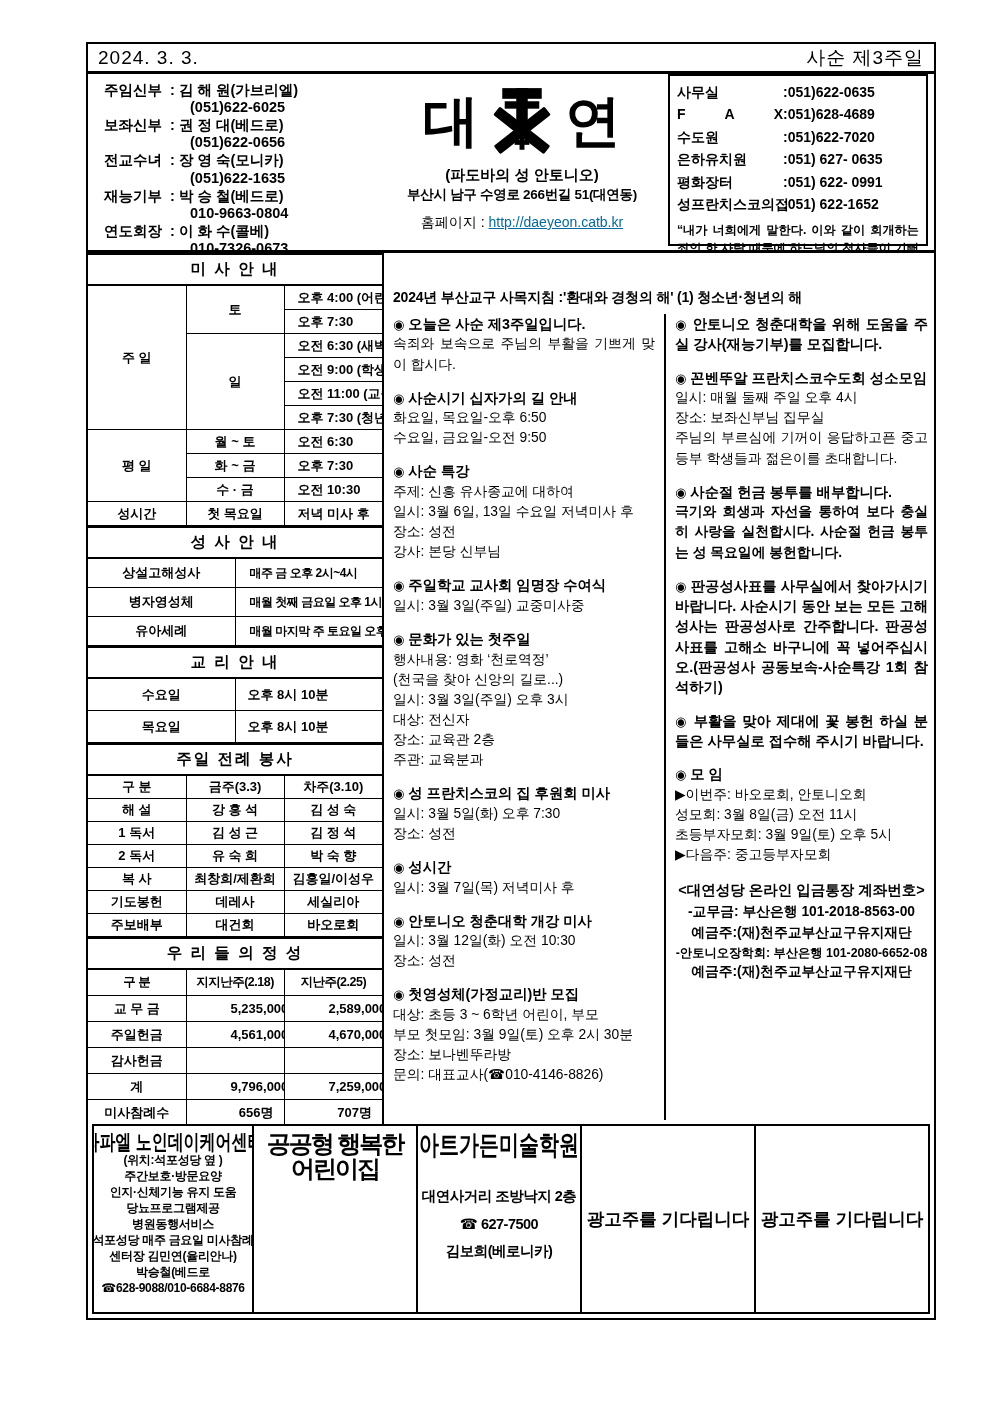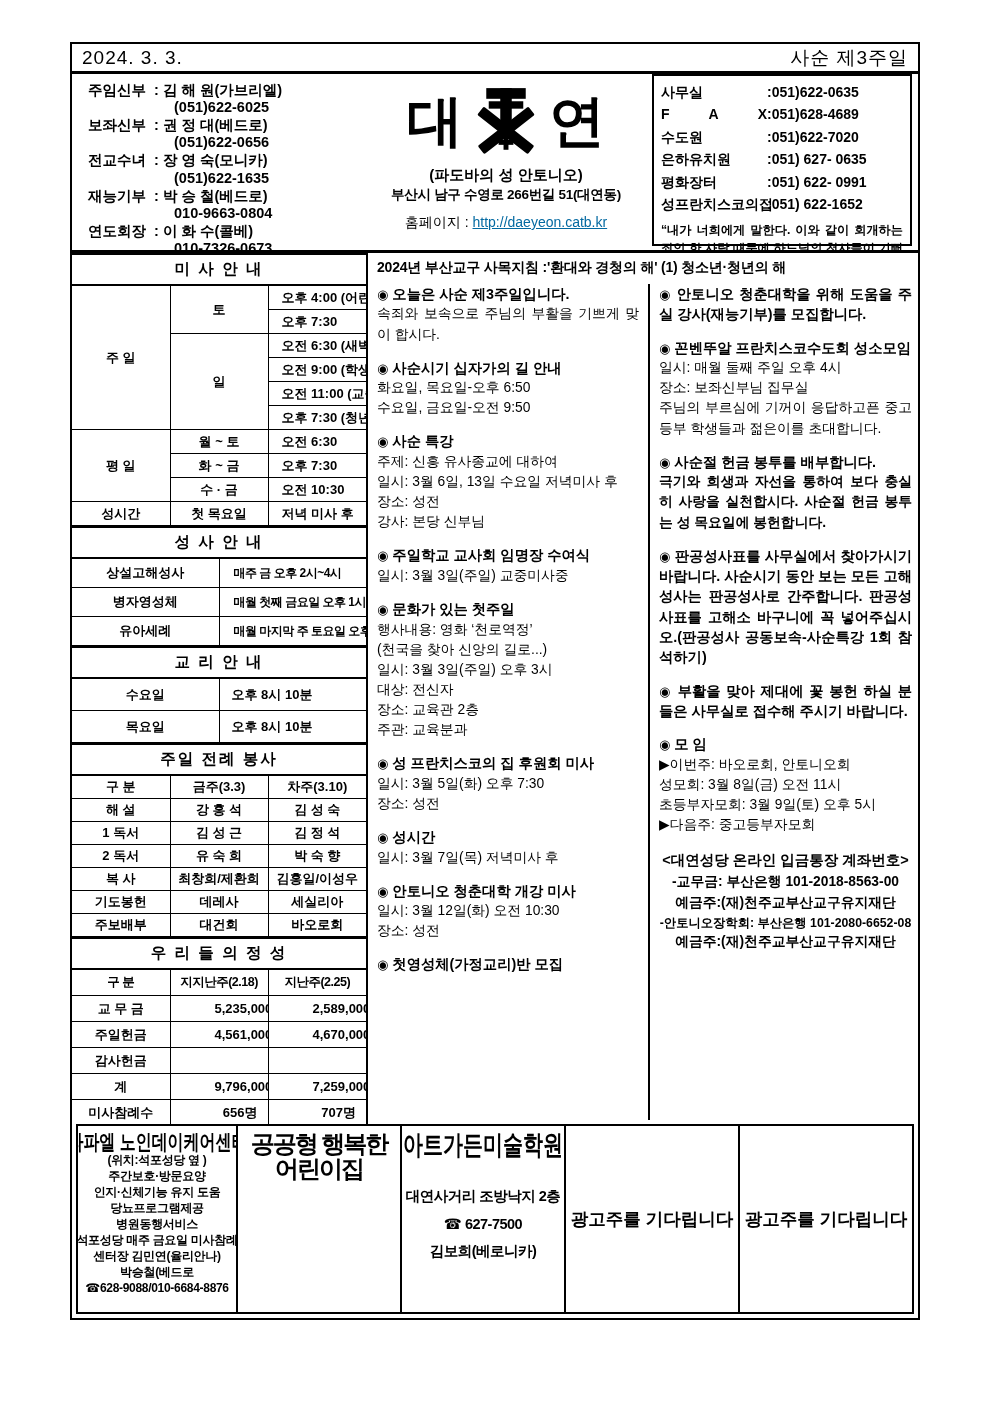--- a/index.html
+++ b/index.html
@@ -1,18 +1,18 @@
 <!DOCTYPE html>
 <html><head>
 <meta charset="utf-8">
 <style>
   html,body{margin:0;padding:0;background:#fff;}
   body{width:992px;height:1403px;position:relative;color:#000;
        font-family:"Liberation Sans","DejaVu Sans",sans-serif;}
-  .frame{position:absolute;left:70px;top:42px;width:846px;height:1274px;
+  .frame{position:absolute;left:86px;top:42px;width:846px;height:1274px;
          border:2px solid #000;display:flex;flex-direction:column;background:#fff;}
   
   .date-strip{height:27px;border-bottom:3px solid #000;display:flex;
               justify-content:space-between;align-items:center;padding:0 10px;
               font-size:19px;letter-spacing:1px;}
   
   .header{height:176px;border-bottom:3px solid #000;display:flex;overflow:hidden;}
   .h-left{width:288px;padding:8px 0 0 16px;box-sizing:border-box;}
   .contact{margin-bottom:1px;font-weight:bold;font-size:14.5px;line-height:1.18;}
   .c-role{display:inline-block;width:62px;text-align:justify;text-align-last:justify;}
@@ -44,21 +44,21 @@
   .t-mass .c3{text-align:left;padding-left:13px;white-space:nowrap;}
   .t-sac td{height:28px;white-space:nowrap;}
   .t-sac .c1{width:106px;}
   .t-sac .c3{text-align:left;padding-left:14px;font-size:12px;letter-spacing:-0.5px;}
   .t-cat td{height:31px;} .t-cat .c1{width:78px;}
   .t-cat .c3{text-align:left;padding-left:12px;}
   .t-svc td,.t-svc .hd{height:22px;} .t-svc .c1{width:62px;} .t-svc .c2{width:114px;}
   .t-off td,.t-off .hd{height:25px;white-space:nowrap;} .t-off .c1{width:66px;}
   .t-off .c2{width:114px;} .t-off .hd{font-size:12.5px;letter-spacing:-0.5px;}
   .t-off .num{text-align:right;padding-right:10px;padding-left:44px;}
-  .col-rest{flex:1;padding:6px 6px 4px 9px;display:flex;flex-direction:column;overflow:hidden;}
+  .col-rest{flex:1;padding:6px 6px 4px 9px;display:flex;flex-direction:column;overflow:hidden;margin-top:30px;}
   .pastoral{font-weight:bold;font-size:14px;white-space:nowrap;letter-spacing:-0.2px;
             padding-bottom:7px;}
   .two-cols{flex:1;display:flex;overflow:hidden;}
   .col-mid{width:262px;padding-right:9px;border-right:2px solid #000;box-sizing:content-box;}
   .col-right{flex:1;padding-left:9px;overflow:hidden;}
   .notice{margin-bottom:13px;}
   .nt{font-weight:bold;font-size:14.3px;line-height:1.42;text-align:justify;}
   .nl{font-size:13.8px;line-height:1.46;text-align:justify;}
   .notice.bold .nl{font-weight:bold;}
   .bullet{font-size:13px;}
@@ -476,20 +476,27 @@
               <div class="nt"><span class="bullet">◉</span> <span>안토니오 청춘대학 개강 미사</span></div>
               <div>
 
               <div class="nl">일시: 3월 12일(화) 오전 10:30</div>
                 <div class="nl">장소: 성전</div>
               </div>
             </div>
 
             <div class="notice">
               <div class="nt"><span class="bullet">◉</span> <span>첫영성체(가정교리)반 모집</span></div>
+              <div>
+
+              <div class="nl">대상: 초등 3 ~ 6학년 어린이, 부모</div>
+                <div class="nl">부모 첫모임: 3월 9일(토) 오후 2시 30분</div>
+                <div class="nl">장소: 보나벤뚜라방</div>
+                <div class="nl">문의: 대표교사(☎010-4146-8826)</div>
+              </div>
             </div>
           </div>
         <div class="col-right">
           <div>
 
               <div class="notice bold">
                 <div class="nt"><span class="bullet">◉</span> <span>안토니오 청춘대학을 위해 도움을 주실 강사(재능기부)를 모집합니다.</span></div>
                 <div>
                   
                 </div>

